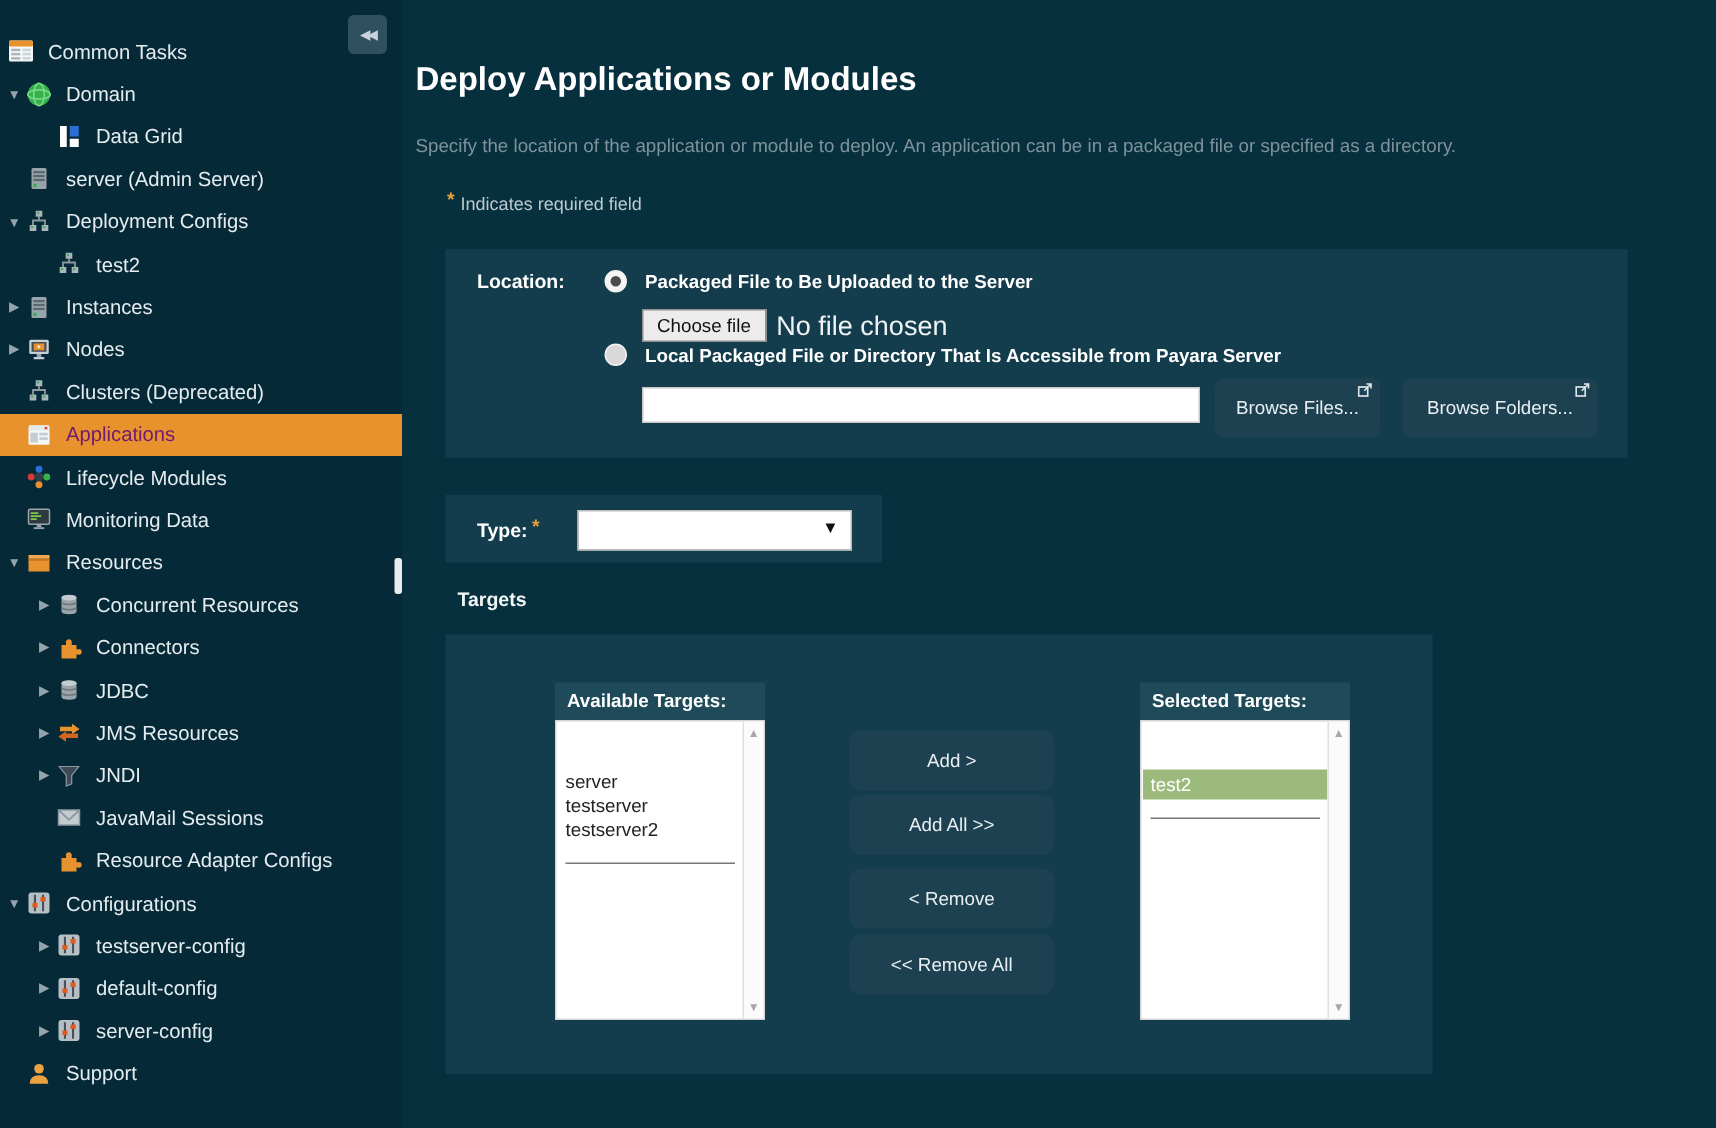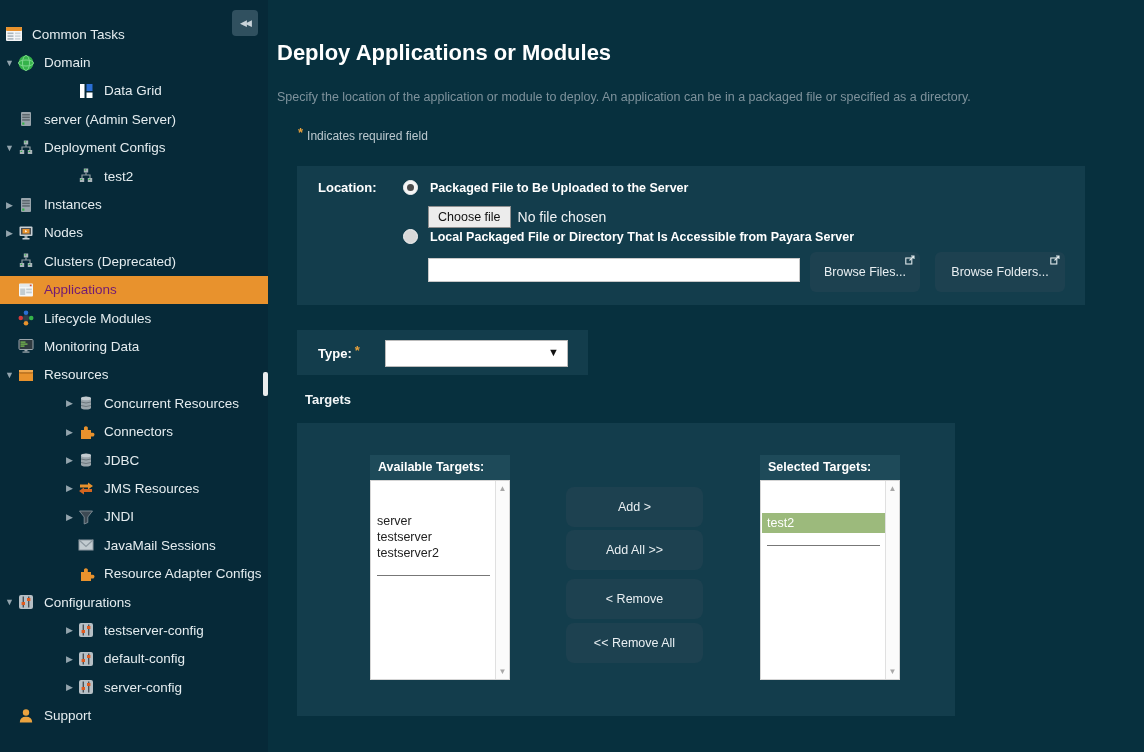--- a/index.html
+++ b/index.html
@@ -19,21 +19,21 @@
     background:#30505f;border-radius:4px;color:#c9d4da;
     font-size:9px;letter-spacing:-2px;text-align:center;line-height:26px;
     cursor:pointer;z-index:5;
   }
   .srow{
     display:flex;align-items:center;height:28.4px;width:268px;
     color:#e4ecef;font-size:13.5px;cursor:pointer;box-sizing:border-box;
   }
   .srow.lvl0{padding-left:5px;}
   .srow.lvl1{padding-left:2px;}
-  .srow.lvl2{padding-left:22px;margin-left:40px;}
+  .srow.lvl2{padding-left:22px;}
   .srow.sel{background:#e8922d;color:#701a75;}
   .arrow{flex:0 0 15px;width:15px;text-align:center;font-size:9px;color:#93a4ad;}
   .sicon{flex:0 0 18px;width:18px;height:18px;margin-right:9px;display:inline-block;}
   .sicon svg{width:18px;height:18px;display:block;}
   .slabel{white-space:nowrap;}
   .side-scroll-thumb{
     position:absolute;right:0px;top:372px;width:5px;height:24px;
     background:#e9eced;border-radius:2px;
   }
   
@@ -69,21 +69,21 @@
   .radio.checked::after{
     content:"";position:absolute;left:3px;top:3px;width:7px;height:7px;
     border-radius:50%;background:#4c4c4c;
   }
   .radio-label{color:#ffffff;font-size:12.5px;font-weight:bold;white-space:nowrap;}
   .file-row{position:absolute;left:131px;top:40px;display:flex;align-items:center;justify-content:flex-end;}
   .choose-file-btn{
     font-family:"Liberation Sans",sans-serif;font-size:12.5px;color:#111;
     background:#ececec;border:1px solid #8f8f8f;padding:2px 9px;height:22px;cursor:pointer;
   }
-  .file-status{color:#f0f3f5;font-size:14px;margin-left:7px;}
+  .file-status{color:#f0f3f5;font-size:18px;margin-left:7px;}
   .path-input{
     position:absolute;left:131px;top:92px;width:362px;height:22px;
     background:#ffffff;border:1px solid #c8c8c8;font-size:12.5px;padding:0 4px;
     font-family:"Liberation Sans",sans-serif;
   }
   .browse-btn{
     position:absolute;top:86px;height:40px;background:#1d4150;border:none;border-radius:6px;
     color:#e9eff2;font-size:12.5px;text-align:center;cursor:pointer;
     font-family:"Liberation Sans",sans-serif;
   }

